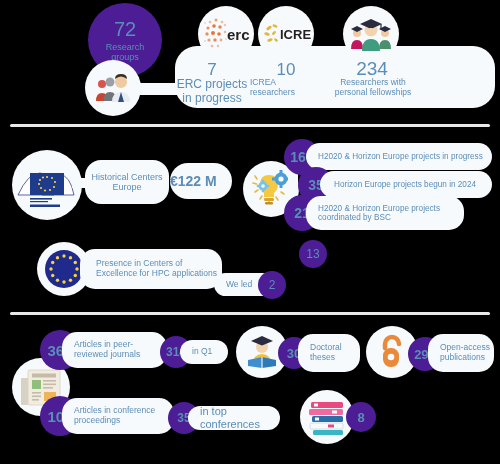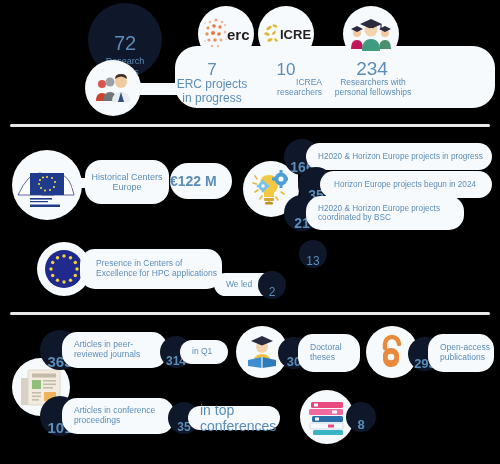--- a/index.html
+++ b/index.html
@@ -15,26 +15,26 @@
   .pill {
     position: absolute;
     background: #f7fafc;
     border-radius: 999px;
     display: flex;
     align-items: center;
     color: #4a7ba7;
   }
   .circle {
     position: absolute;
-    background: #0f172a;
+    background: #4c1d95;
     border-radius: 50%;
     display: flex;
     flex-direction: column;
     align-items: center;
-    justify-content: flex-end;
+    justify-content: center;
     color: #4a7ba7;
   }
   .num {
     color: #5b8db8;
     font-weight: 400;
   }
   .lbl {
     color: #5b8db8;
     line-height: 1.15;
   }
@@ -122,21 +122,21 @@
         <ellipse cx="14" cy="5" rx="2.6" ry="1.4" transform="rotate(20 14 5)"></ellipse>
         <ellipse cx="6" cy="13" rx="2.8" ry="1.5" transform="rotate(15 6 13)"></ellipse>
         <ellipse cx="13" cy="12" rx="2.4" ry="1.3" transform="rotate(-45 13 12)"></ellipse>
         <ellipse cx="9" cy="19" rx="2.8" ry="1.5" transform="rotate(-20 9 19)"></ellipse>
         <ellipse cx="15" cy="19" rx="2.2" ry="1.2" transform="rotate(40 15 19)"></ellipse>
       </g>
       <text x="19" y="18" font-family="Liberation Sans, sans-serif" font-size="13" font-weight="bold" fill="#231f20">ICREA</text>
     </svg>
   </div>
   <div class="num" style="position:absolute; left:252px; top:60px; width:68px; text-align:center; font-size:17px;">10</div>
-  <div class="lbl" style="position:absolute; left:250px; top:78px; width:72px; text-align:right; font-size:8.5px;">ICREA researchers</div>
+  <div class="lbl" style="position:absolute; left:250px; top:78px; width:72px; text-align:left; font-size:8.5px;">ICREA researchers</div>
 
   <div class="iconwrap" style="left:343px; top:6px; width:56px; height:56px;">
     <svg class="ico" width="46" height="36" viewBox="0 0 46 36">
       <circle cx="9" cy="17" r="4" fill="#f0c9a0"></circle>
       <path d="M3 33 q0-9 6-9 q6 0 6 9z" fill="#c2185b"></path>
       <path d="M3 13 l6-3 l6 3 l-6 3z" fill="#2b2b40"></path>
       <circle cx="37" cy="17" r="4" fill="#f0c9a0"></circle>
       <path d="M31 33 q0-9 6-9 q6 0 6 9z" fill="#4b8f6d"></path>
       <path d="M31 13 l6-3 l6 3 l-6 3z" fill="#2b2b40"></path>
       <circle cx="23" cy="14" r="6.5" fill="#f3d2ae"></circle>
@@ -313,21 +313,21 @@
   <div class="circle" style="left:40px; top:396px; width:40px; height:40px;">
     <span class="num" style="font-size:15px; font-weight:bold;">101</span>
   </div>
   <div class="pill" style="left:62px; top:398px; width:112px; height:36px; border-radius:15px; padding-left:12px;">
     <span class="lbl" style="font-size:8.5px; width:98px;">Articles in conference proceedings</span>
   </div>
   <div class="circle" style="left:168px; top:402px; width:32px; height:32px;">
     <span class="num" style="font-size:12px; font-weight:bold;">35</span>
   </div>
   <div class="pill" style="left:188px; top:406px; width:92px; height:24px; border-radius:12px; padding-left:12px;">
-    <span class="lbl" style="font-size:14px;">in top conferences</span>
+    <span class="lbl" style="font-size:11px;">in top conferences</span>
   </div>
 
   <div class="iconwrap" style="left:236px; top:326px; width:52px; height:52px;">
     <svg class="ico" width="40" height="38" viewBox="0 0 40 38">
       <circle cx="20" cy="14" r="6" fill="#f3d2ae"></circle>
       <path d="M9 8 l11-5 l11 5 l-11 4.5z" fill="#2b2b40"></path>
       <path d="M11 32 q0-11 9-11 q9 0 9 11z" fill="#f0c040"></path>
       <path d="M6 27 l14-3 l0 11 l-14-2z" fill="#3f8fd0"></path>
       <path d="M34 27 l-14-3 l0 11 l14-2z" fill="#2f7ab8"></path>
       <line x1="20" y1="24" x2="20" y2="35" stroke="#e8f0f8" stroke-width="1.2"></line>

